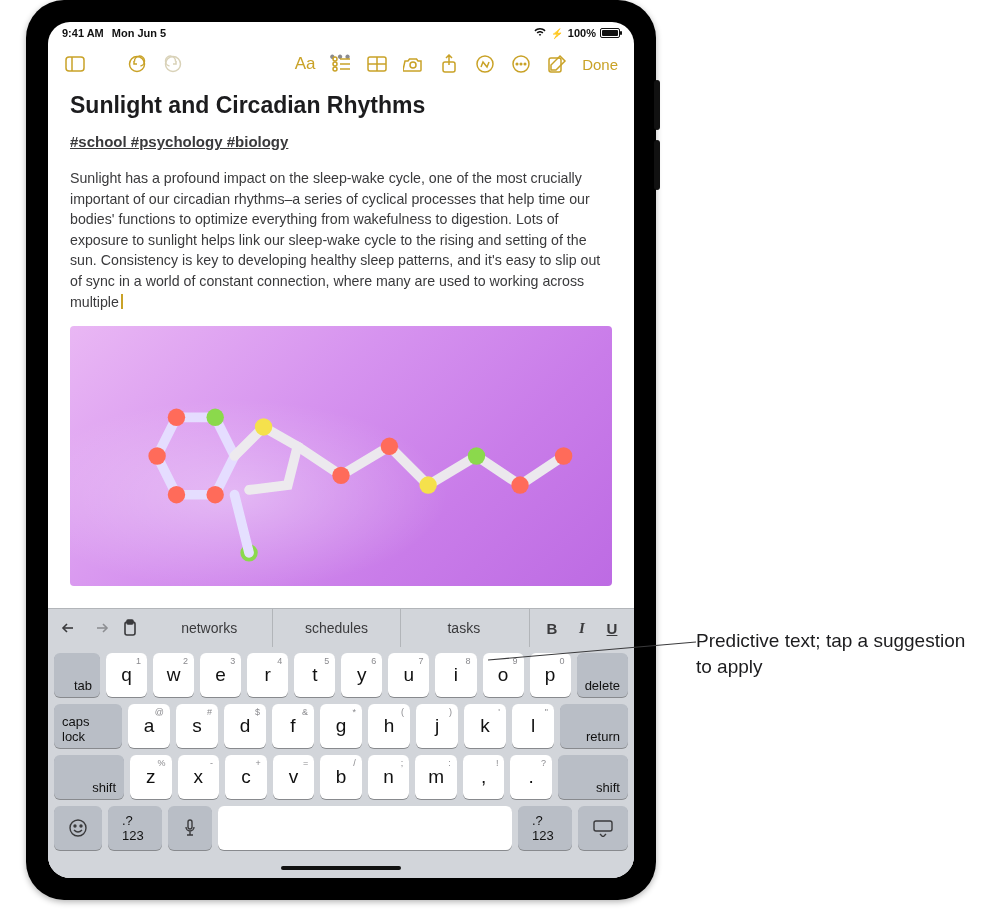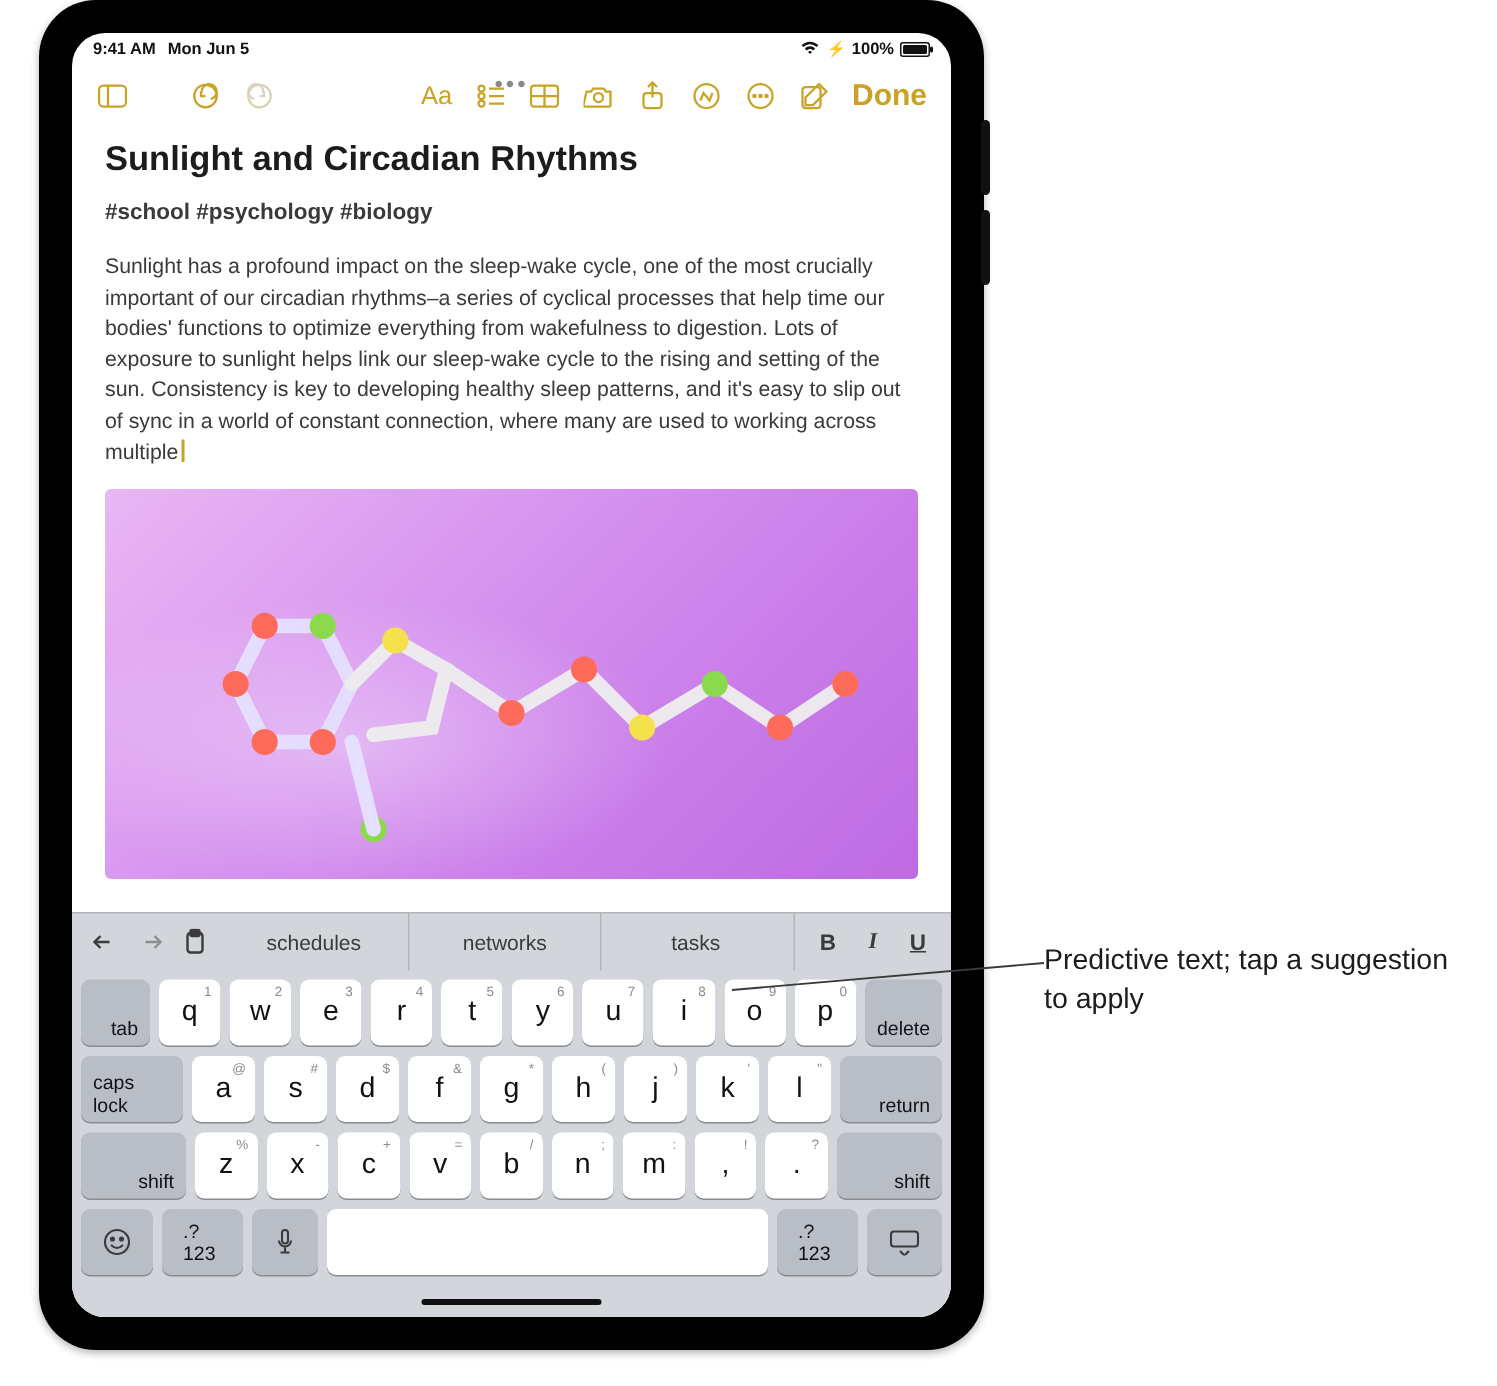--- a/index.html
+++ b/index.html
@@ -60,30 +60,30 @@
     position:relative;
   }
   .tbtn {
     width:30px; height:30px;
     display:flex; align-items:center; justify-content:center;
     color:#c9a227;
     font-size:17px;
   }
   .tbtn.disabled { color:#d9d2b8; }
   .toolbar .spacer { flex:1; }
-  .done { color:#c9a227; font-size:20px; font-weight:700; padding:0 4px;}
+  .done { color:#c9a227; font-size:15px; font-weight:400; padding:0 4px;}
   
   .note {
     flex: 1;
     overflow:hidden;
     padding: 4px 22px 16px 22px;
     color: #3a3a3c;
   }
   .note h1 { font-size: 23px; font-weight:700; color:#1c1c1e; margin: 4px 0 14px 0; }
-  .note .tags { font-size:15px; font-weight:700; color:#3a3a3c; margin-bottom: 18px;}
+  .note .tags { font-size:15px; font-weight:700; color:#3a3a3c; margin-bottom: 18px; text-decoration: underline;}
   .note .heading2 { font-size:16px; font-weight:700; color:#1c1c1e; margin-bottom:8px; }
   .note p { font-size:14.2px; line-height:1.45; color:#3a3a3c; }
   .cursor {
     display:inline-block; width:2px; height:15px; background:#c9a227; vertical-align:-2px; margin-left:2px;
   }
   
   .imgbox {
     margin-top: 14px;
     width: 100%;
     height: 260px;
@@ -324,22 +324,22 @@
                 <path d="M16 7 H6"></path>
               </svg>
           </div>
           <div class="kb-ico">
             <svg width="16" height="18" viewBox="0 0 16 18" fill="none" stroke="#3a3a3c" stroke-width="1.6">
                 <rect x="3" y="3" width="10" height="13" rx="2"></rect>
                 <rect x="5" y="1" width="6" height="4" rx="1" fill="#3a3a3c"></rect>
               </svg>
           </div>
           <div class="predict-row">
+            <div class="predict">networks</div>
             <div class="predict">schedules</div>
-            <div class="predict">networks</div>
             <div class="predict">tasks</div>
           </div>
           <div class="format-group">
             <div class="fmt">B</div>
             <div class="fmt i">I</div>
             <div class="fmt u">U</div>
           </div>
         </div>
 
         <div class="keyboard">

